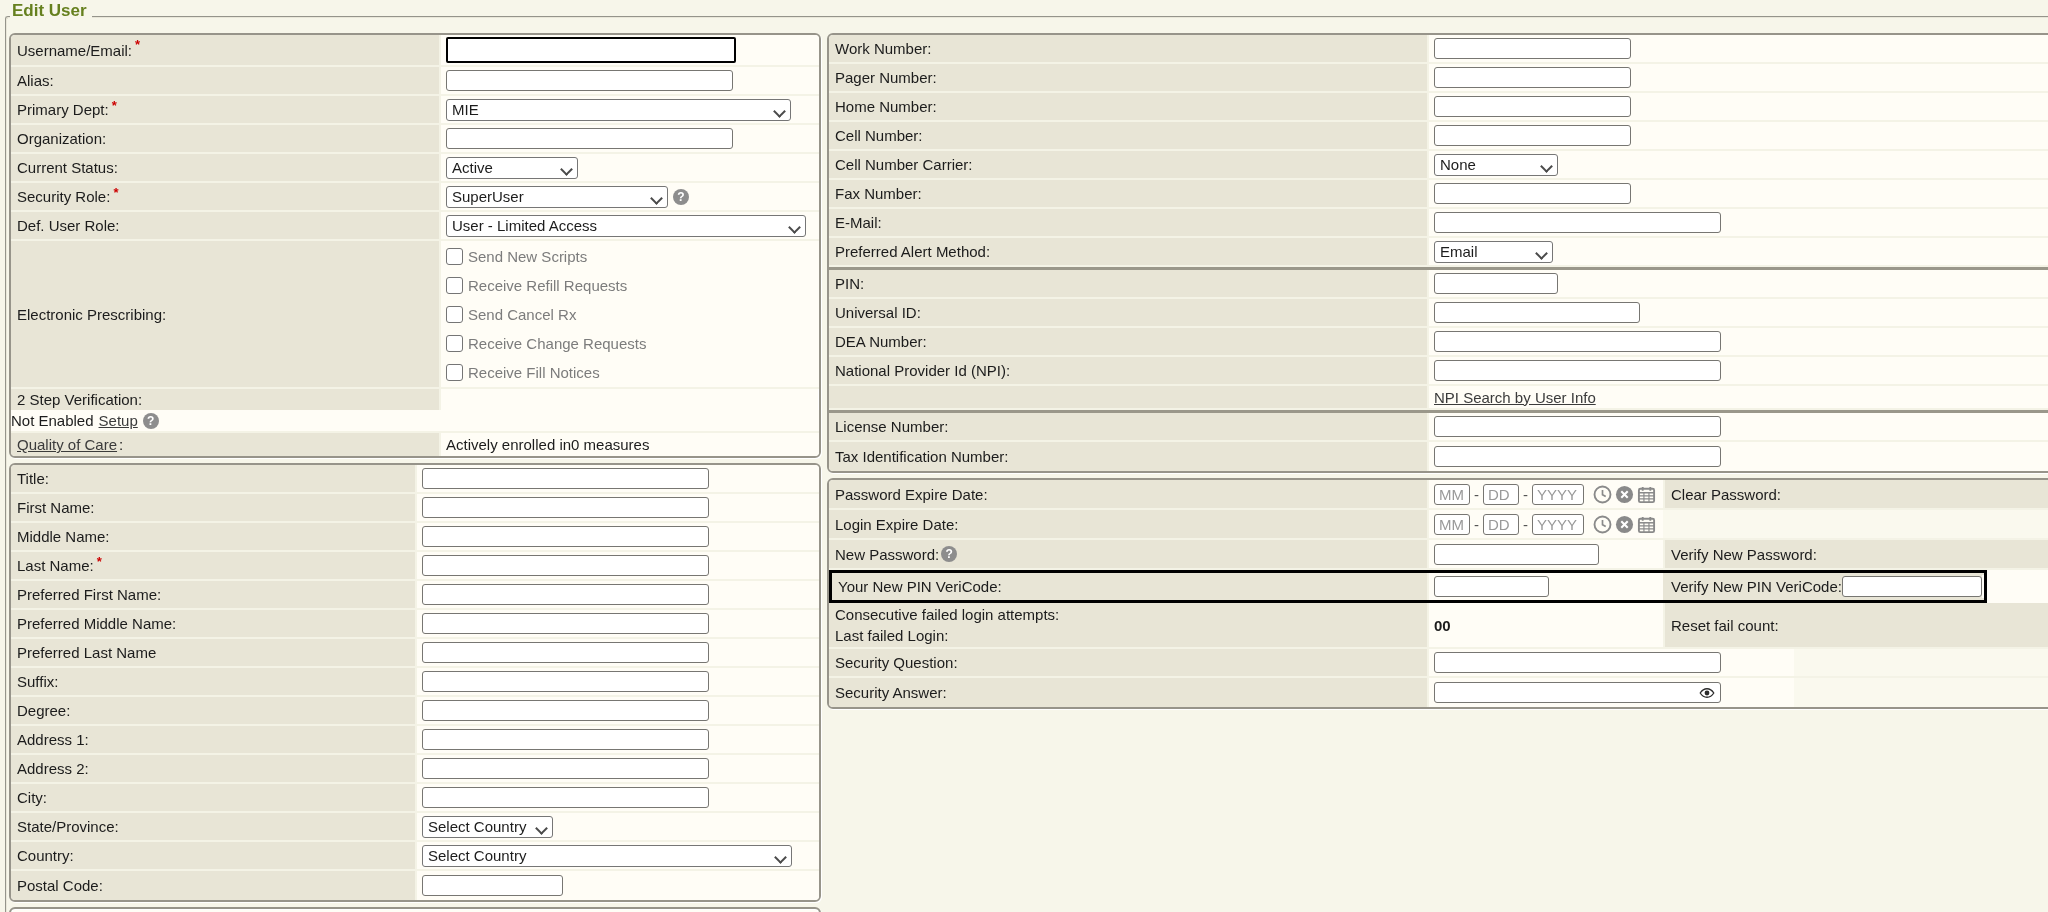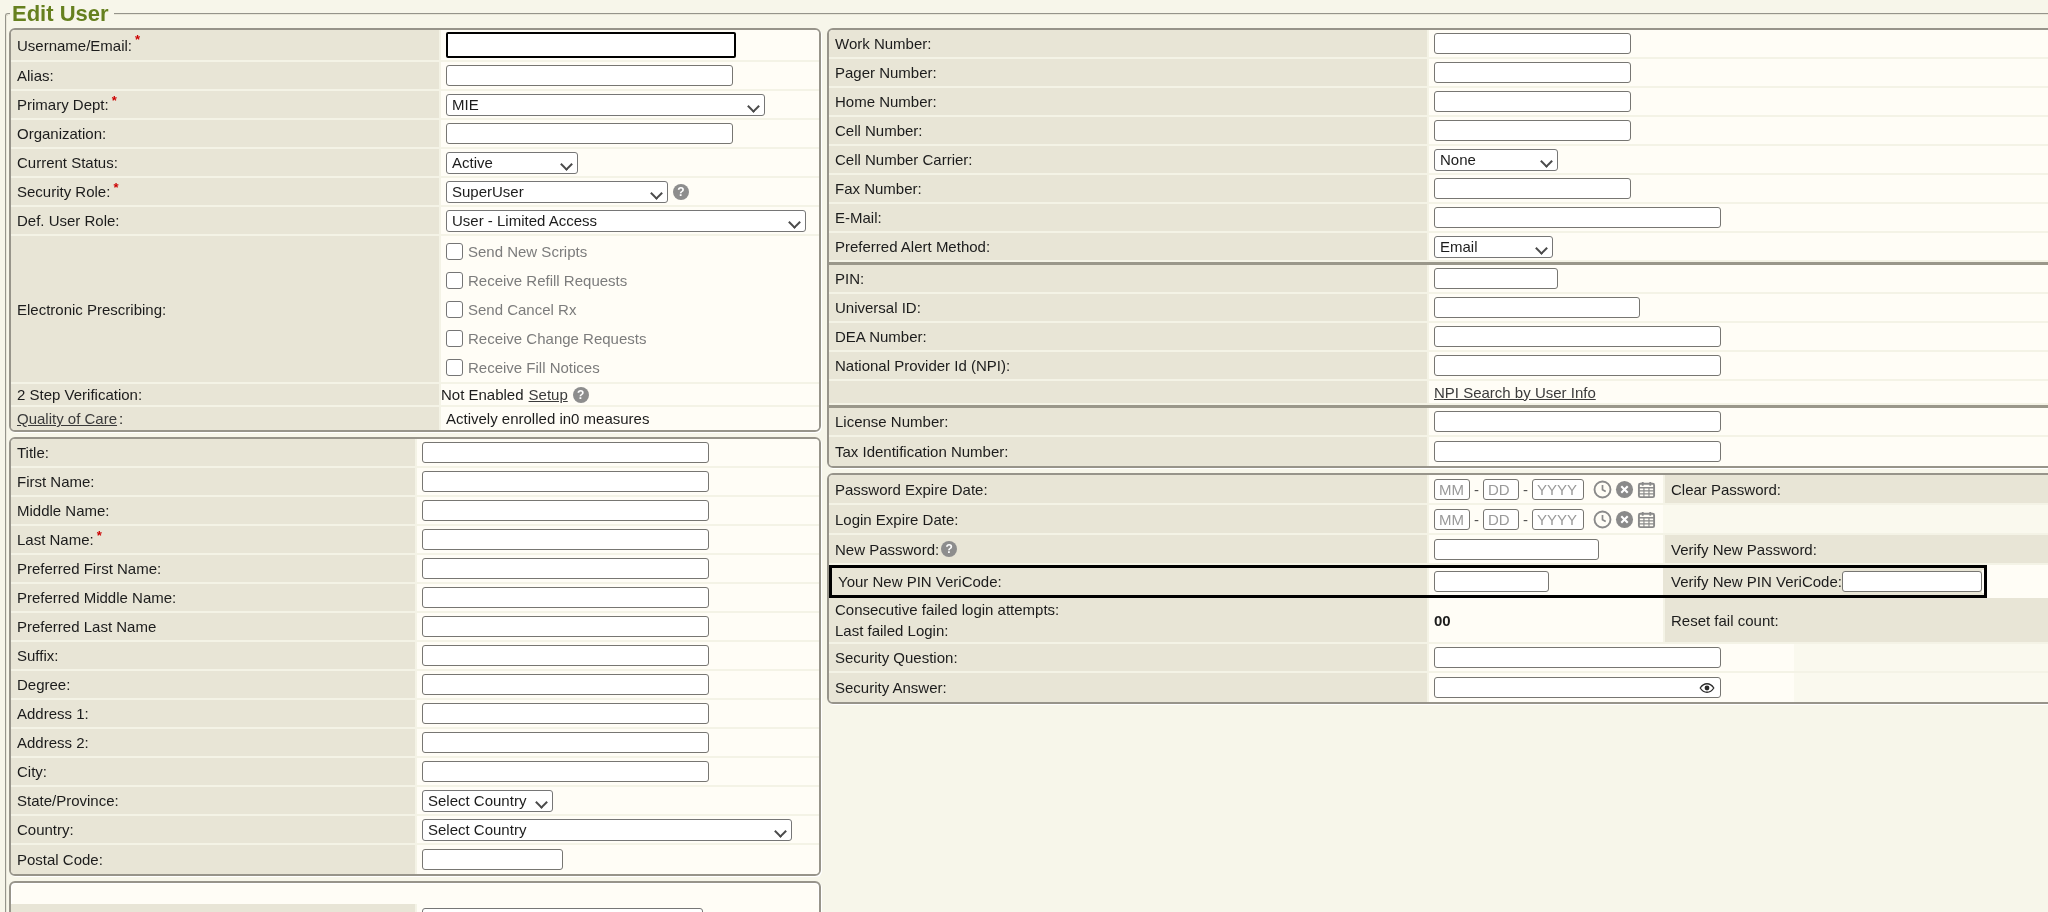--- a/index.html
+++ b/index.html
@@ -7,21 +7,21 @@
     width:2048px;height:912px;overflow:hidden;
     background:#f7f6ea;
     font-family:"Liberation Sans","DejaVu Sans",sans-serif;
     font-size:15px;color:#1c1c1c;
   }
   fieldset.frame{
     margin:1px 5px 0 5px;padding:1px 2px 4px 2px;
     border:2px groove #e9e7d9;border-radius:3px;
   }
   legend.page-legend{
-    color:#66801f;font-weight:bold;font-size:22px;padding:0 5px 0 2px;margin-left:1px;
+    color:#66801f;font-weight:bold;font-size:17px;padding:0 5px 11px 2px;margin-left:1px;
   }
   .cols{display:flex;gap:6px;align-items:flex-start;}
   .col-left{width:812px;flex:none;}
   .col-right{flex:1;min-width:0;}
 
   .box{
     border:2px solid #97948a;border-radius:6px;overflow:hidden;
     background:#fffdf6;margin-bottom:5px;
     box-shadow: inset 0 0 0 1px #ffffff, 1px 1px 0 #ffffff;
   }
@@ -114,21 +114,21 @@
           <div class="v">
               <input class="txt" style="width: 287px;">
             </div>
         </div>
         <div class="r">
           <div class="l">
               <span>Primary Dept:</span>
               <span class="req">*</span>
             </div>
           <div class="v">
-              <span class="sel" style="width:319px;">
+              <span class="sel" style="width:345px;">
                 <span>MIE</span>
                 <span class="chev"></span>
               </span>
             </div>
         </div>
         <div class="r">
           <div class="l">
               <span>Organization:</span>
             </div>
           <div class="v">
@@ -190,21 +190,21 @@
             <span class="cb-line">
                 <span class="cb"></span>
                 <span class="gray">Receive Change Requests</span>
               </span>
             <span class="cb-line">
                 <span class="cb"></span>
                 <span class="gray">Receive Fill Notices</span>
               </span>
           </div>
         </div>
-        <div class="r" style="min-height:23px;">
+        <div class="r" style="min-height:23px;flex-direction:column;">
           <div class="l">
               <span>2 Step Verification:</span>
             </div>
           <div class="v" style="padding-left:0;">
             <span>Not Enabled</span>
             <a class="lnk">Setup</a>
             <span class="help">?</span>
           </div>
         </div>
         <div class="r" style="min-height:23px;">

